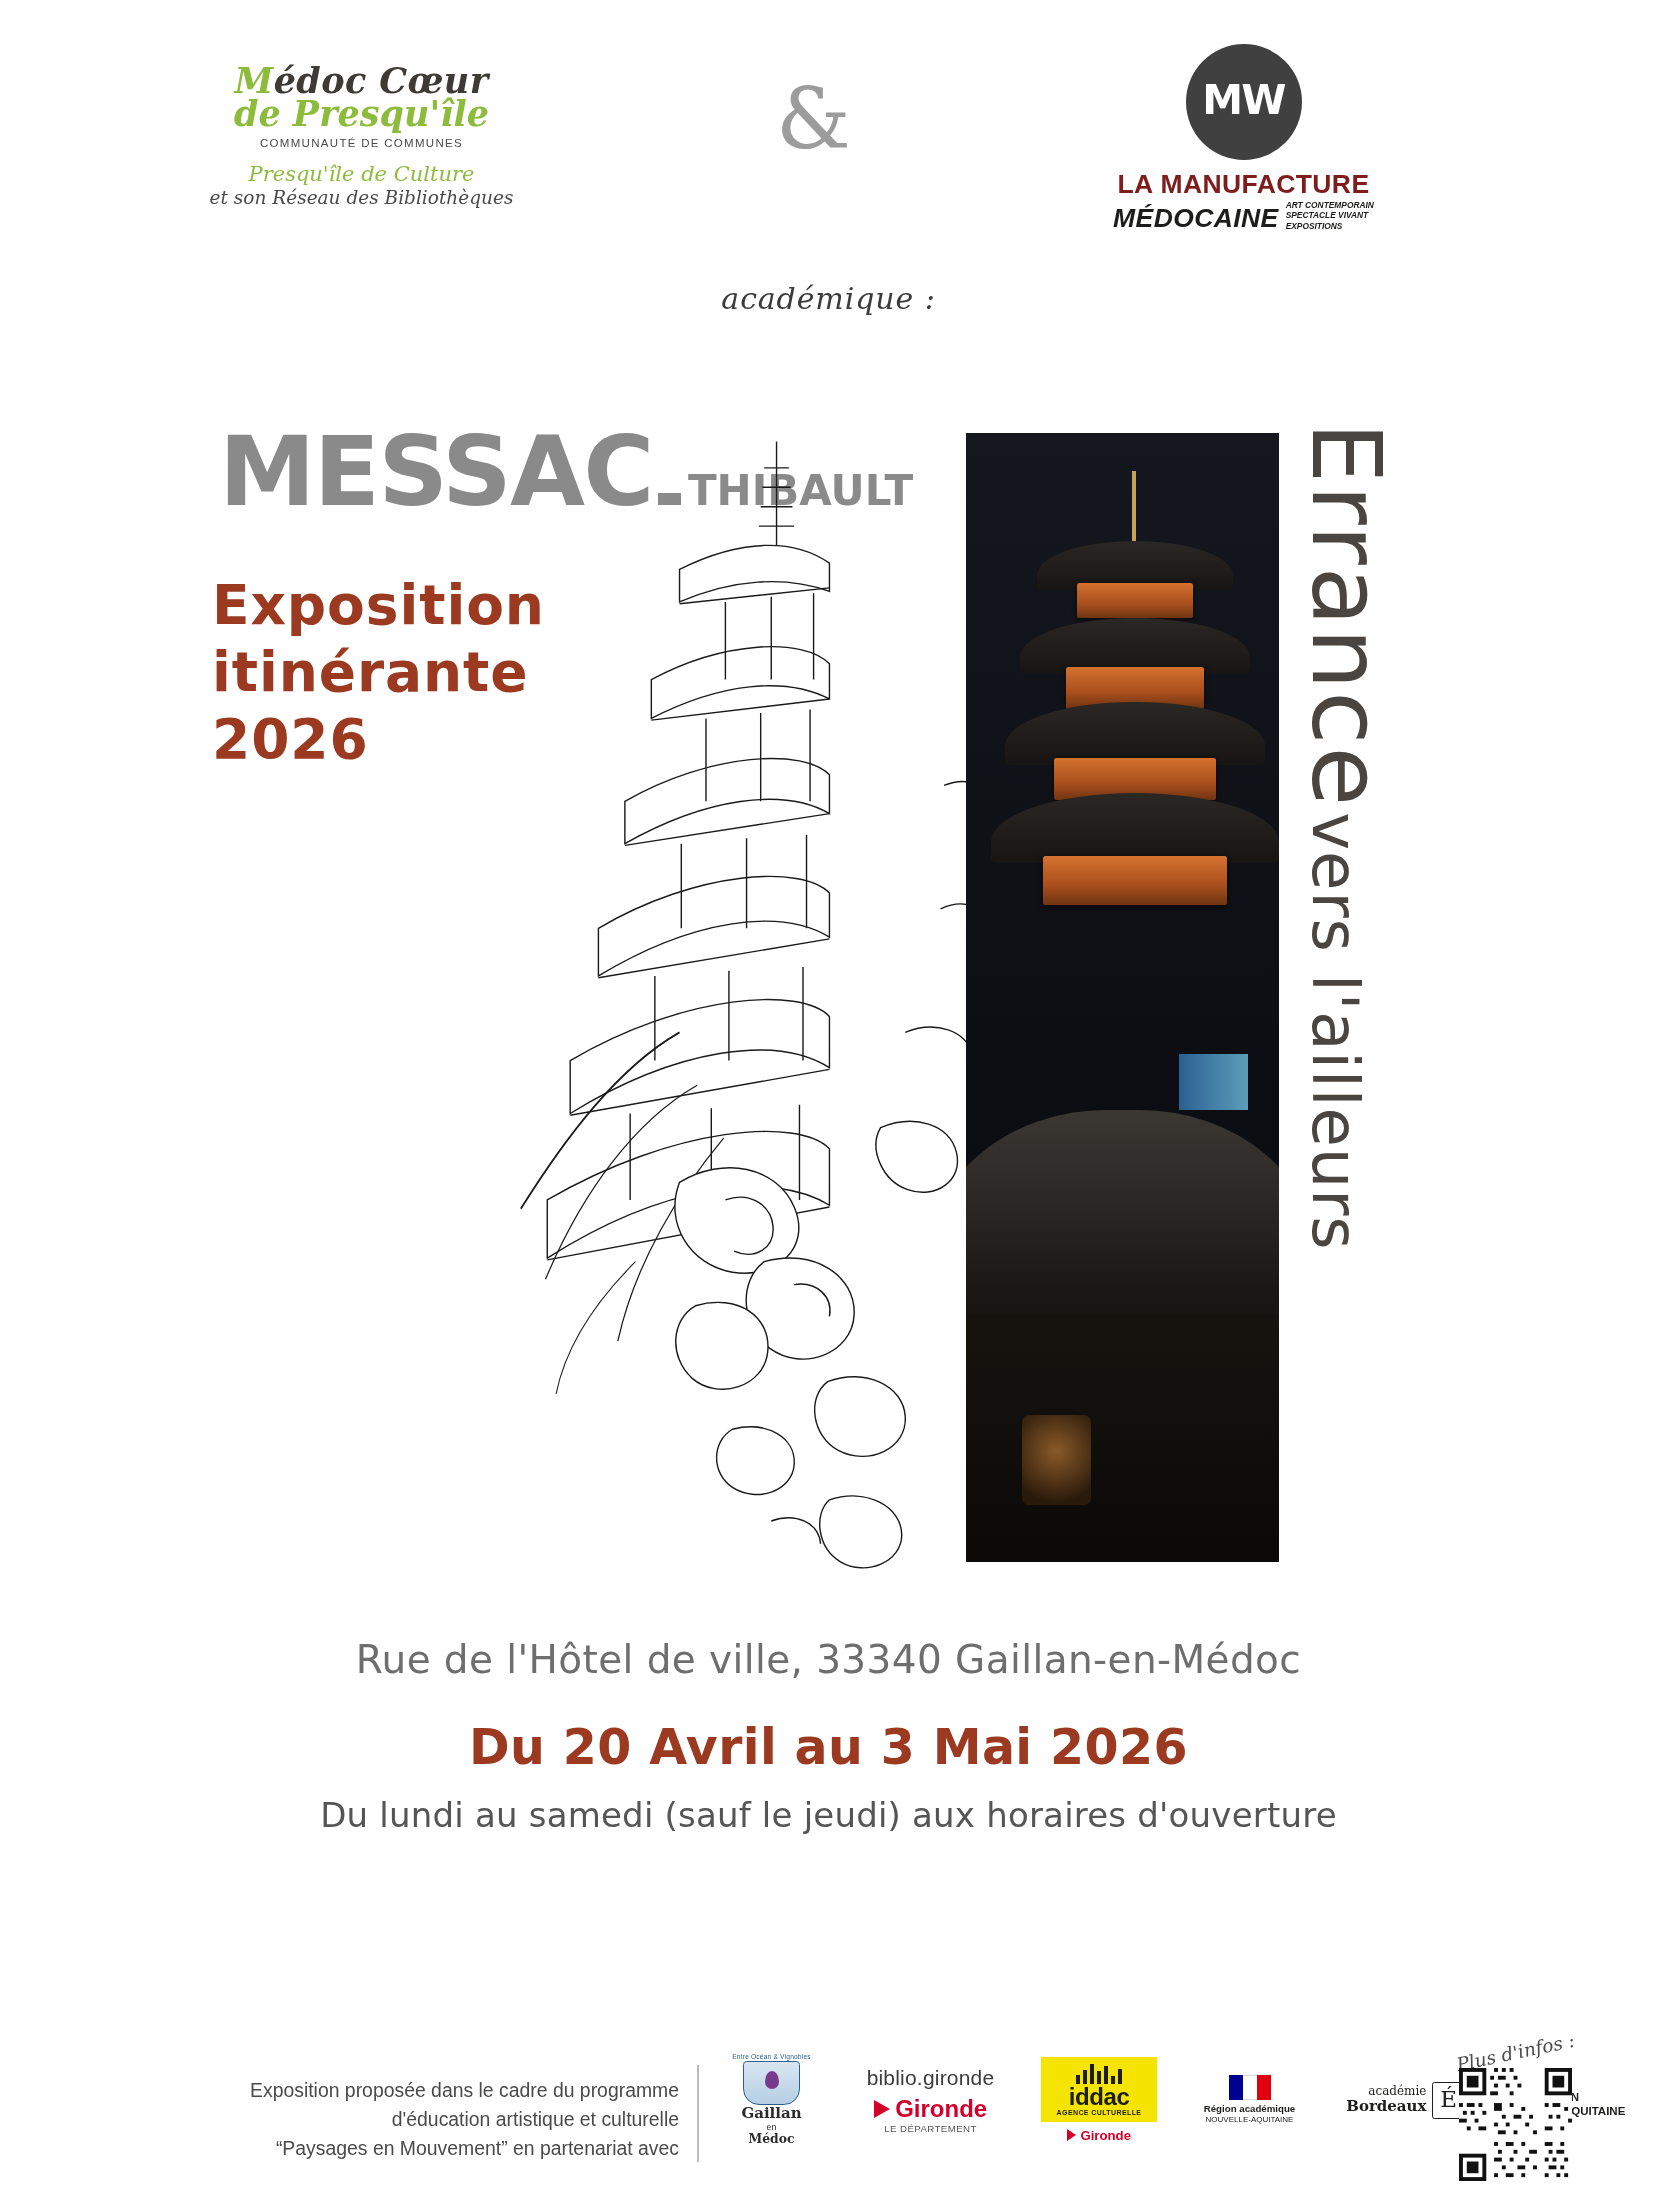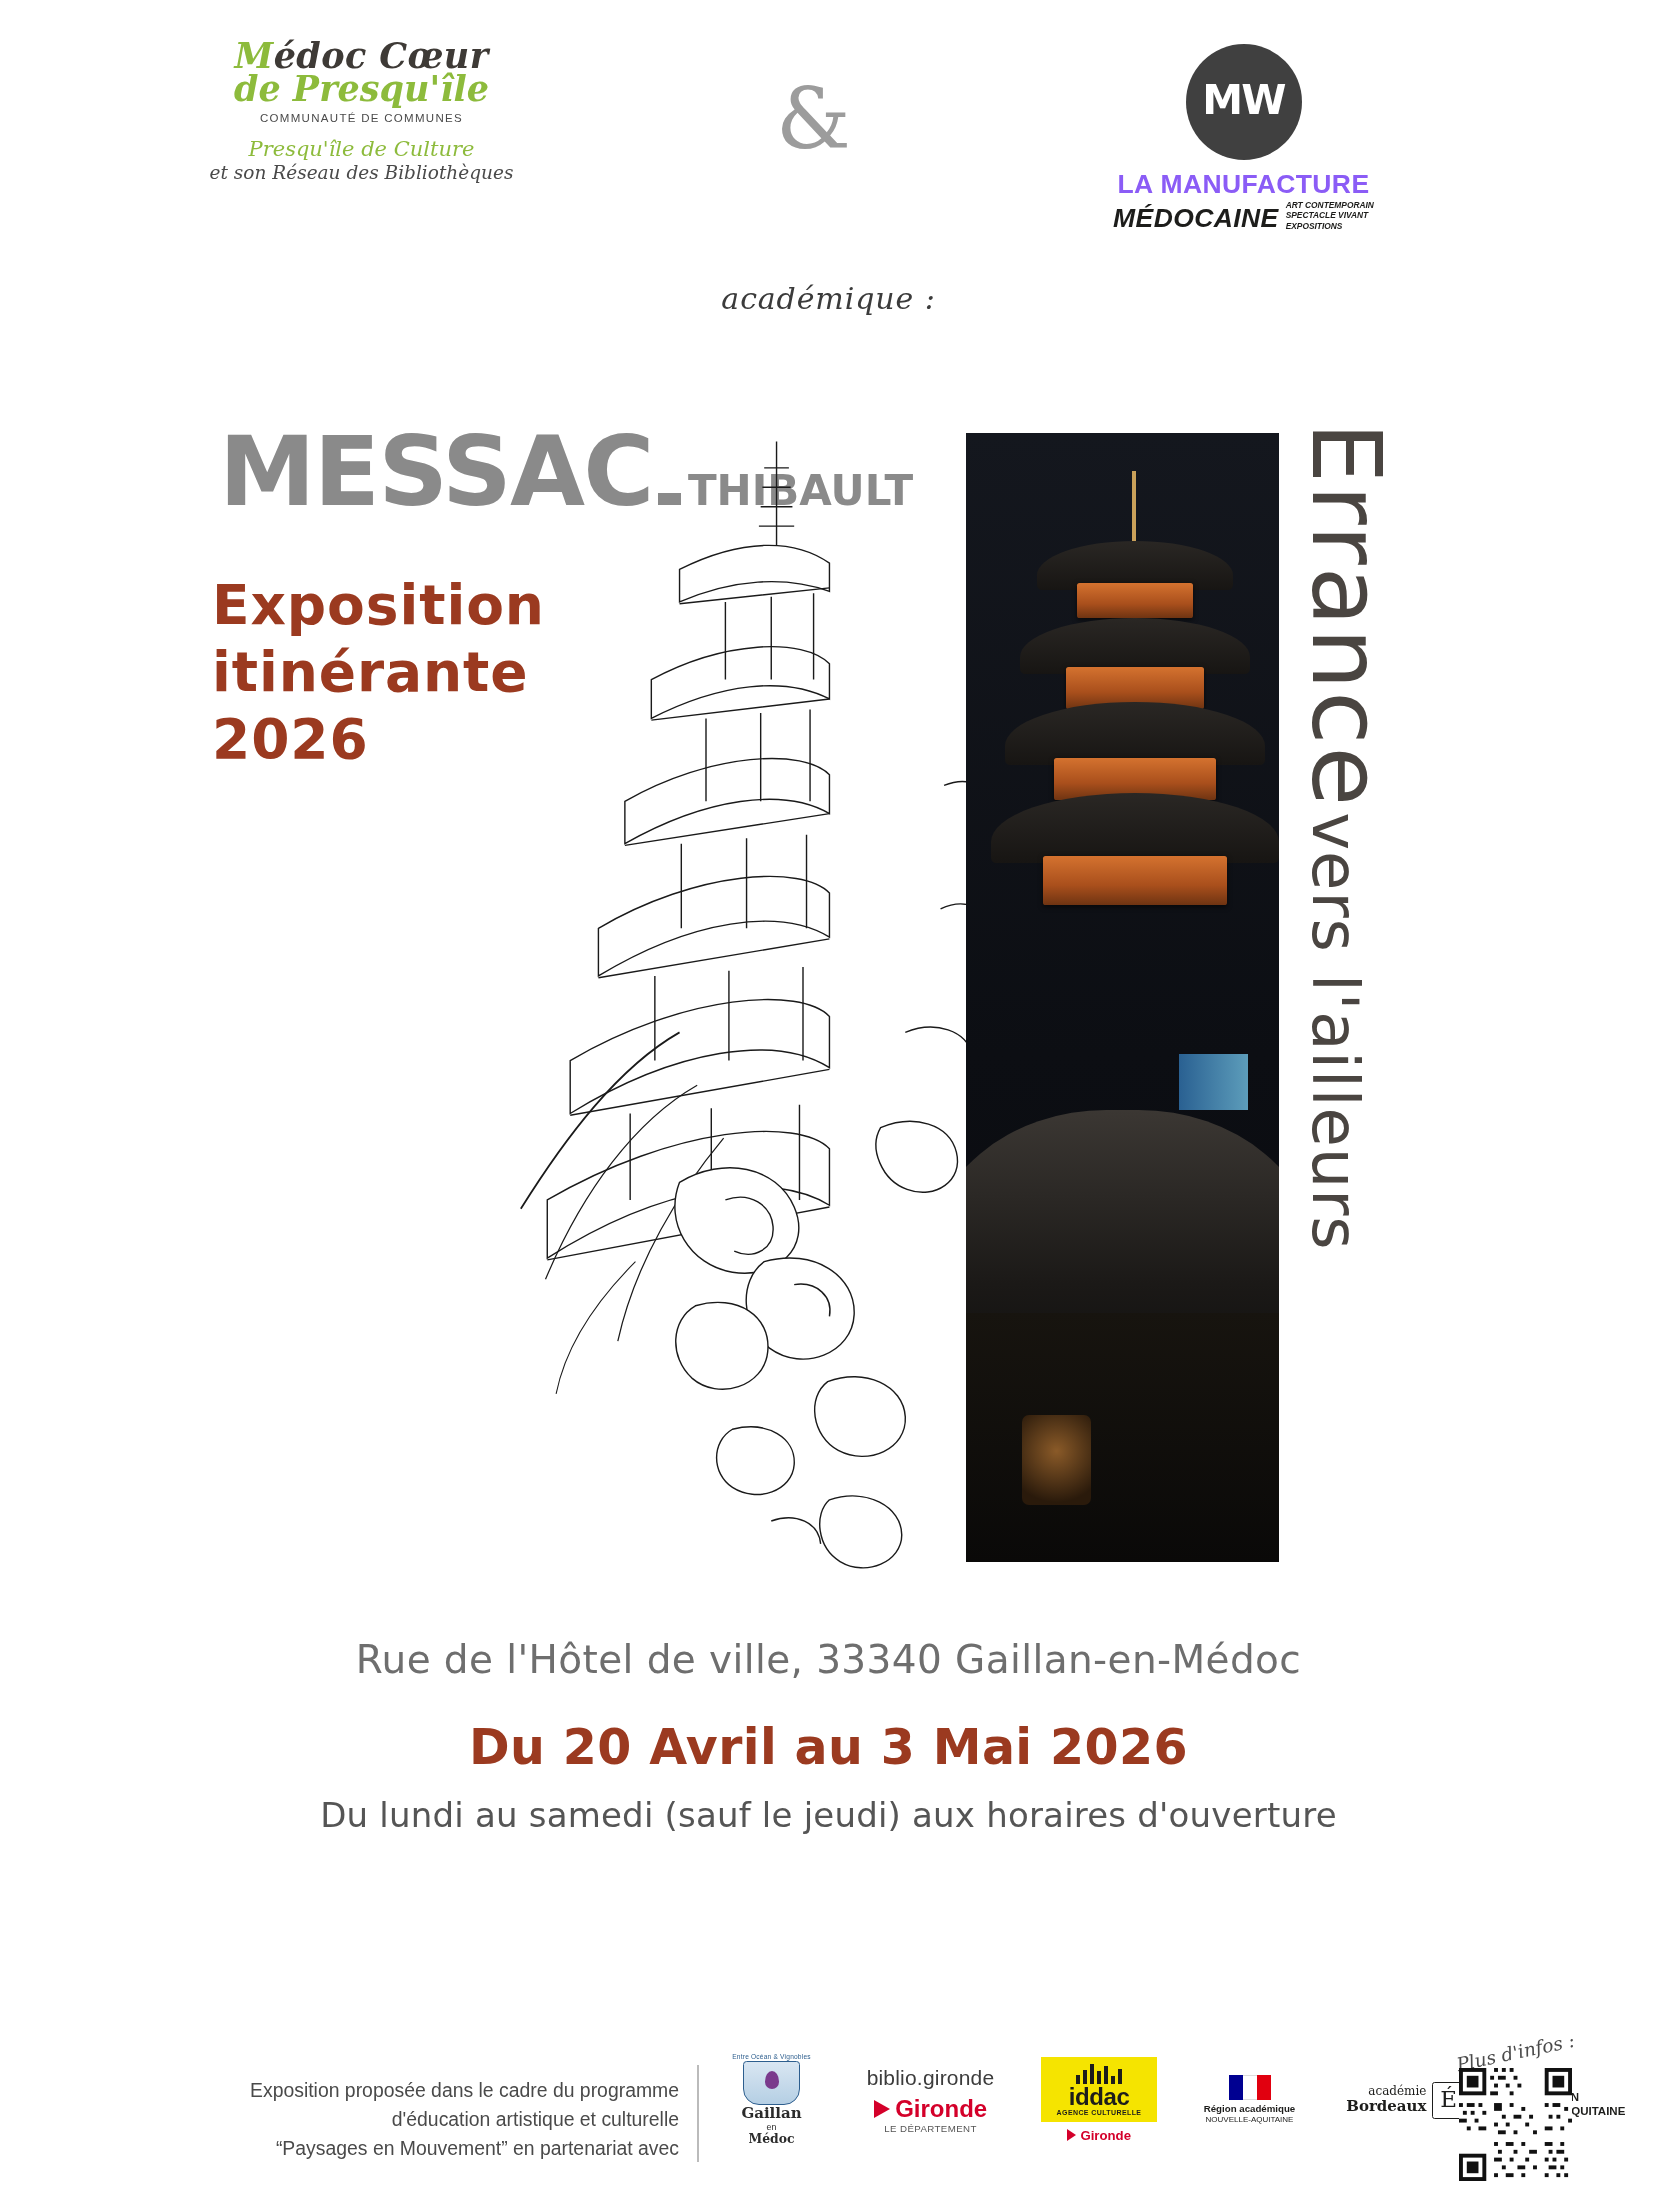--- a/index.html
+++ b/index.html
@@ -20,21 +20,21 @@
   .header {
     position: absolute;
     top: 35px;
     left: 0;
     width: 100%;
     height: 221px;
   }
   .logo-left {
     position: absolute;
     left: 176px;
-    top: 3px;
+    top: 28px;
     width: 371px;
     text-align: center;
     line-height: 1.05;
   }
   .logo-left .ml1 {
     font-family: "DejaVu Serif", serif;
     font-style: italic;
     font-weight: bold;
     font-size: 35px;
     color: #3e3a36;
@@ -99,21 +99,21 @@
     transform: translate(-50%, -54%);
     color: #ffffff;
     font-size: 41px;
     font-weight: bold;
     letter-spacing: -1.8px;
     font-family: "DejaVu Sans", sans-serif;
   }
   .logo-right .r1 {
     font-size: 26.5px;
     font-weight: bold;
-    color: #8b5cf6;
+    color: #7f1d1d;
     letter-spacing: 0.4px;
     margin-top: 8.8px;
   }
   .logo-right .r2row {
     display: flex;
     align-items: flex-end;
     justify-content: center;
     gap: 7px;
     font-style: italic;
   }

